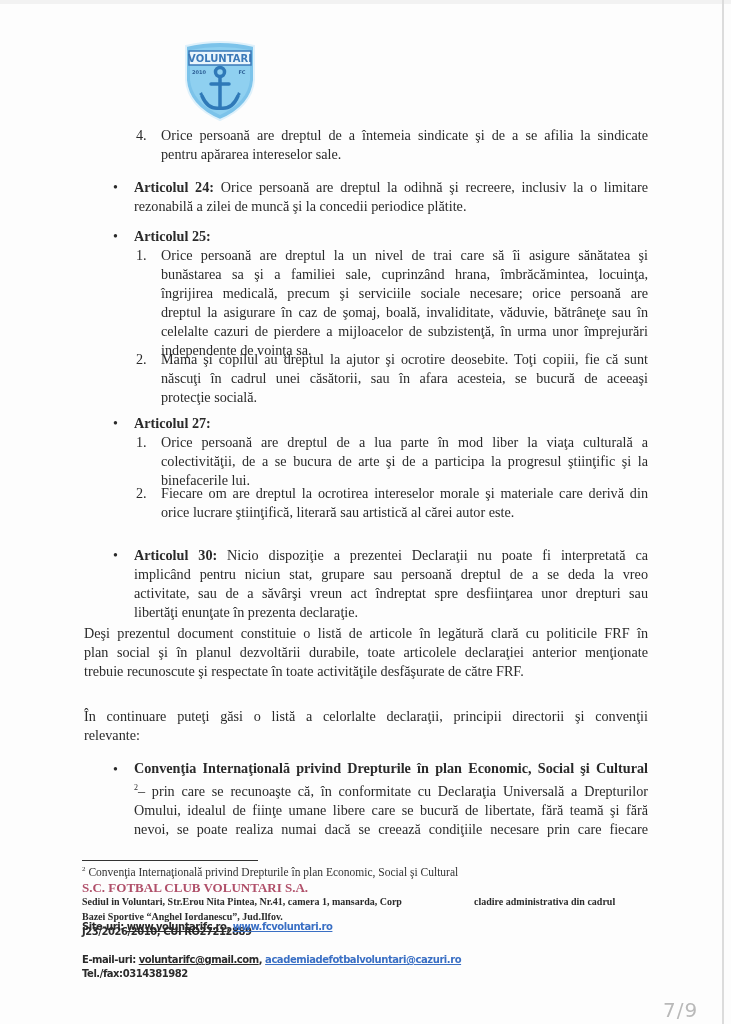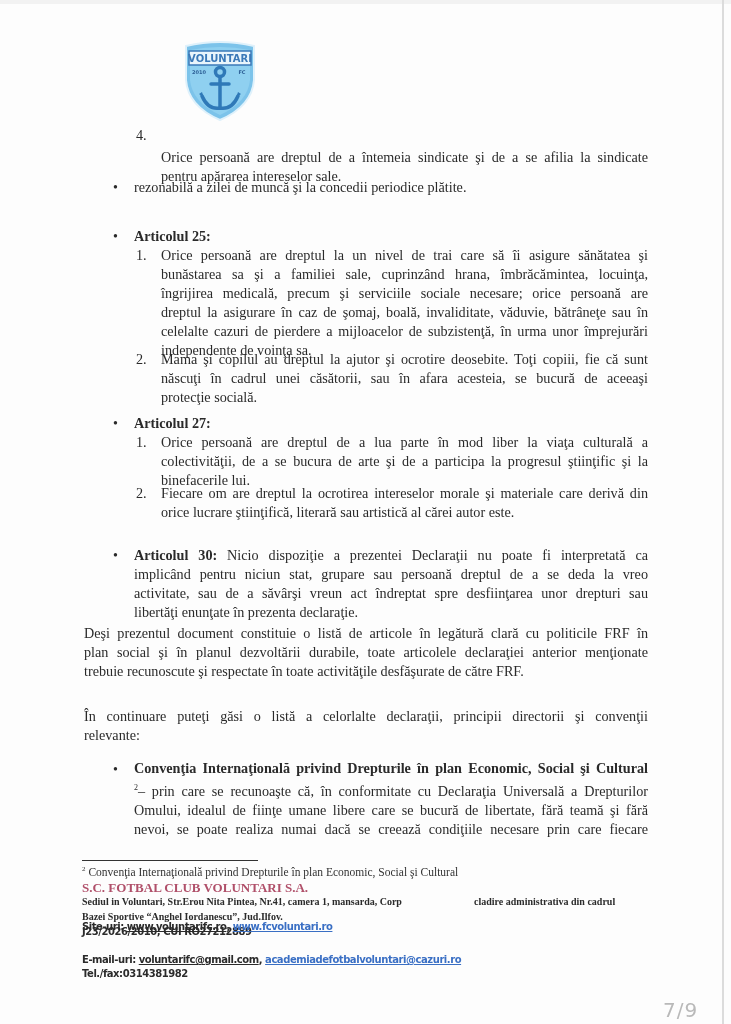--- a/index.html
+++ b/index.html
@@ -51,27 +51,28 @@
   <g fill="none" stroke="#2f79b8" stroke-width="3.5" stroke-linecap="round">
     <circle cx="40" cy="32" r="4.5"></circle>
     <line x1="40" y1="37" x2="40" y2="68"></line>
     <line x1="31" y1="44" x2="49" y2="44"></line>
     <path d="M22 56 Q28 70 40 68 Q52 70 58 56"></path>
   </g>
   <path d="M19 54 L24 58 L22 52 Z M61 54 L56 58 L58 52 Z" fill="#2f79b8"></path>
 </svg>
 
 <div class="num" style="left:136px; top:126px;">4.</div>
-<div class="text-block" style="left:161px; top:126px; width:487px;margin-top:22px;">
+<div class="text-block" style="left:161px; top:126px; width:487px;">
   <p class="justify-last">Orice persoană are dreptul de a întemeia sindicate şi de a se afilia la sindicate</p>
   <p>pentru apărarea intereselor sale.</p>
 </div>
 
 <div class="bullet" style="left:113px; top:180px;">•</div>
 <div class="text-block" style="left:134px; top:178px; width:514px;">
+  <p class="justify-last"><span class="bold">Articolul 24:</span><span> Orice persoană are dreptul la odihnă şi recreere, inclusiv la o limitare</span></p>
   <p>rezonabilă a zilei de muncă şi la concedii periodice plătite.</p>
 </div>
 
 <div class="bullet" style="left:113px; top:229px;">•</div>
 <div class="text-block bold" style="left:134px; top:227px;">Articolul 25:</div>
 
 <div class="num" style="left:136px; top:246px;">1.</div>
 <div class="text-block" style="left:161px; top:246px; width:487px;">
   <p class="justify-last">Orice persoană are dreptul la un nivel de trai care să îi asigure sănătatea şi</p>
   <p class="justify-last">bunăstarea sa şi a familiei sale, cuprinzând hrana, îmbrăcămintea, locuinţa,</p>

